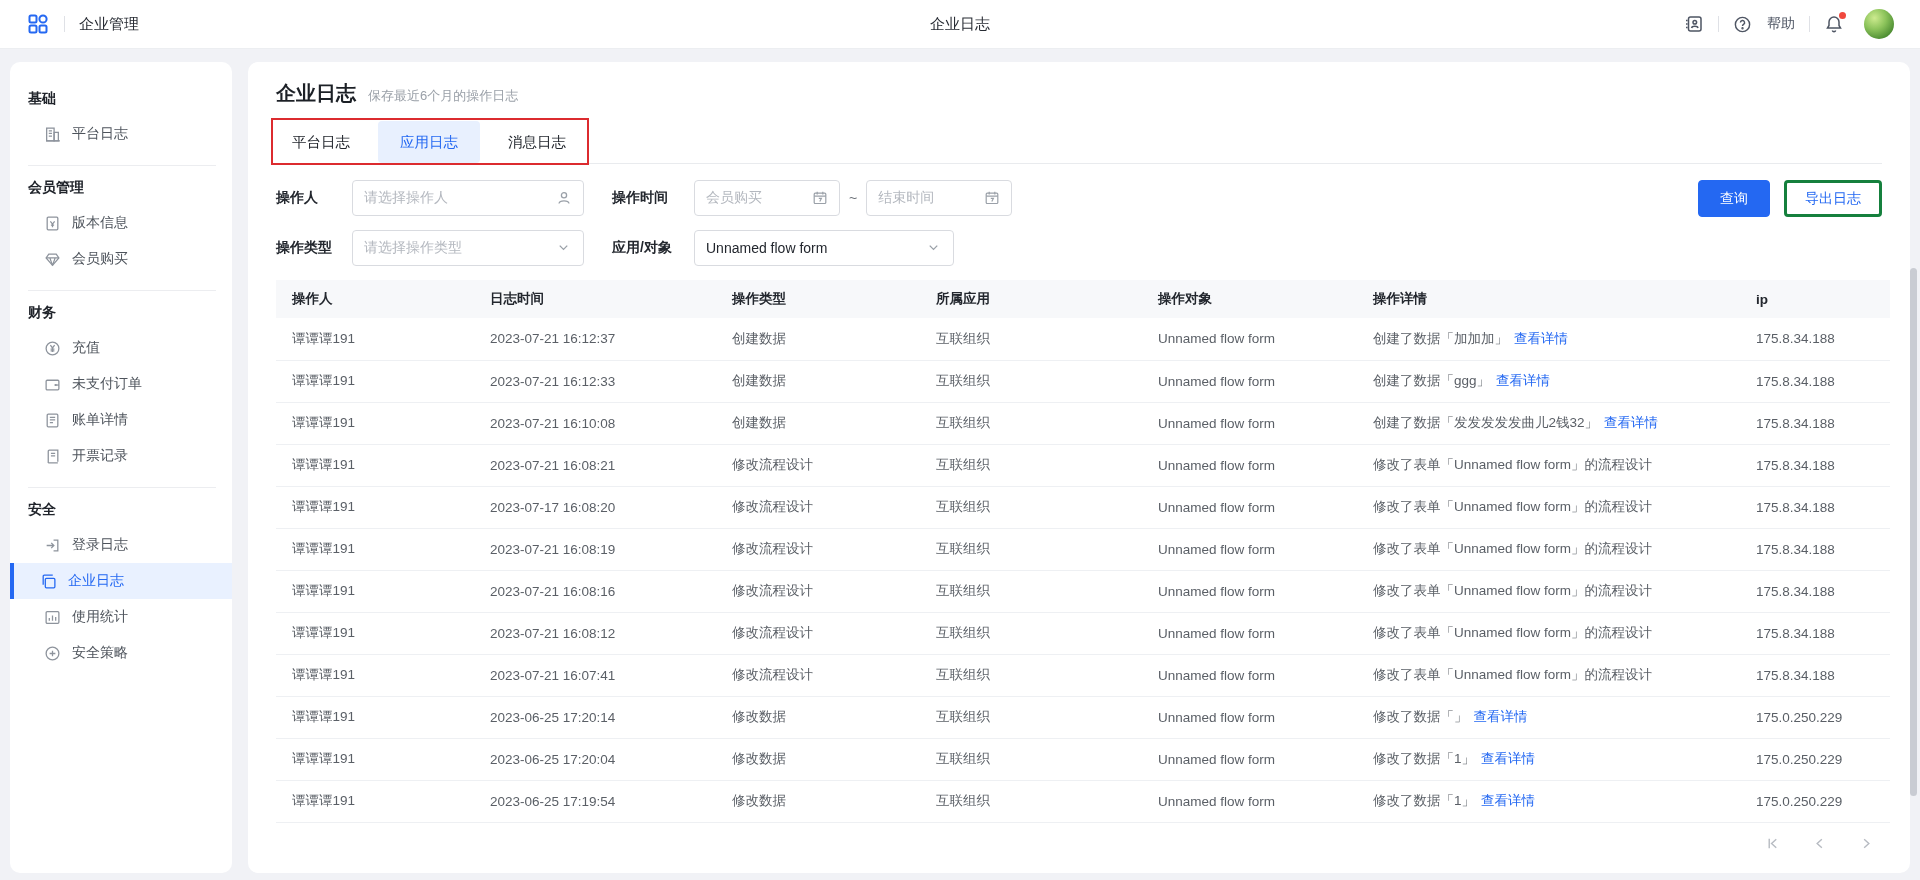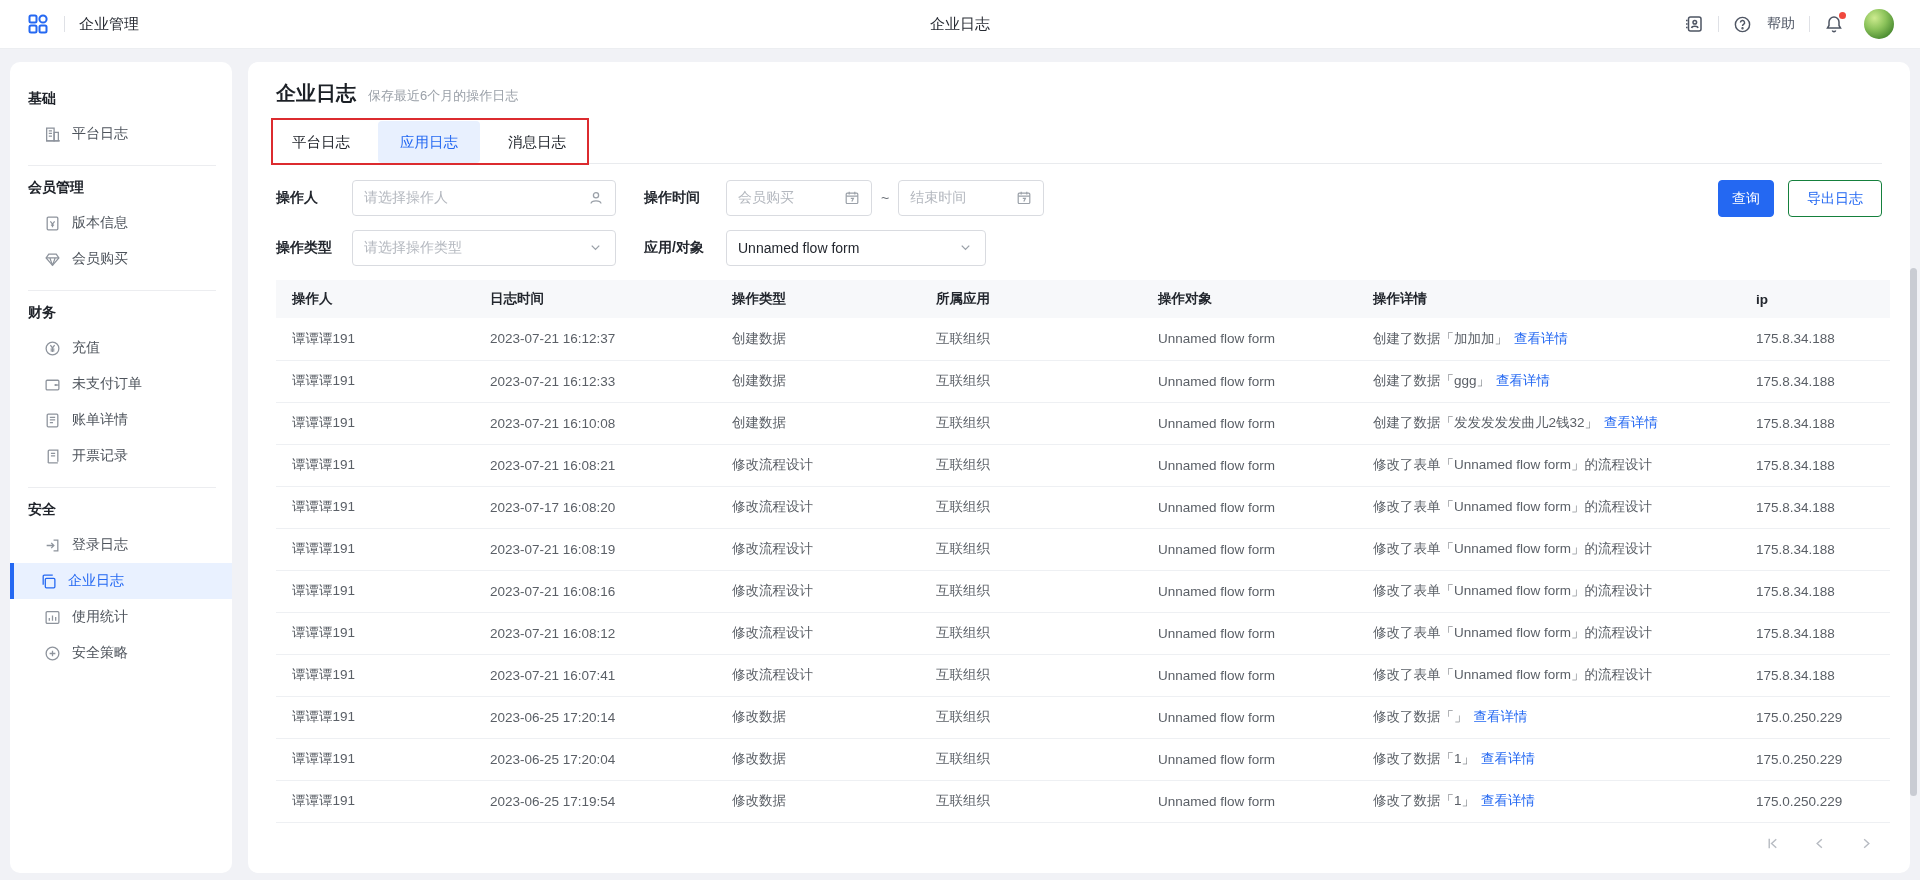--- a/index.html
+++ b/index.html
@@ -49,30 +49,30 @@
     border:2px solid #dc2b2f; pointer-events:none; z-index:5; }
 
   .filters { margin-top:16px; position:relative; }
   .filter-row { display:flex; align-items:center; margin-bottom:14px; }
   .f-label { font-size:14px; font-weight:700; color:#23272e; flex:none; }
   .f-label.w1 { width:76px; }
   .f-label.w2 { width:82px; margin-left:28px; }
   .control { height:36px; border:1px solid #d9dbe0; border-radius:4px; background:#fff; display:flex;
     align-items:center; justify-content:space-between; padding:0 11px; font-size:14px; color:#b4b8bf; cursor:pointer; }
   .control .cicon { width:16px; height:16px; color:#9aa0a8; display:flex; flex:none; margin-left:8px; }
-  .ctl-wide { width:264px; }
+  .ctl-wide { width:232px; }
   .ctl-date { width:146px; }
   .ctl-app { width:260px; }
   .has-value { color:#23272e; }
   .tilde { margin:0 9px; color:#6b7077; font-size:14px; }
   .filter-btns { position:absolute; right:0; top:0; display:flex; gap:14px; }
   .btn { height:37px; border-radius:4px; font-size:14px; cursor:pointer;
     font-family:"Liberation Sans","DejaVu Sans",sans-serif; }
-  .btn-primary { background:#2468f2; border:1px solid #2468f2; color:#fff; padding:0 13px; }
-  .btn-outline { background:#fff; border:1px solid #15803d; color:#2468f2; padding:0 18px; }
+  .btn-primary { background:#2468f2; border:1px solid #2468f2; color:#fff; padding:0 21px; }
+  .btn-outline { background:#fff; border:3px solid #15803d; color:#2468f2; padding:0 18px; }
 
   table.log { width:100%; margin-top:14px; border-collapse:collapse; table-layout:fixed; }
   table.log th { background:#f7f8fa; height:38px; text-align:left; padding:0 16px;
     font-size:13.5px; font-weight:700; color:#23272e; white-space:nowrap; }
   table.log td { height:42px; padding:0 16px; font-size:13.5px; color:#5a5f66;
     border-bottom:1px solid #eef0f3; white-space:nowrap; overflow:hidden; }
   .detail-link { color:#2468f2; margin-left:6px; text-decoration:none; cursor:pointer; }
 
   .pagination { margin-top:13px; display:flex; justify-content:flex-end; align-items:center; gap:32px; padding-right:8px; color:#b7bbc2; }
   .pg-btn { width:15px; height:15px; display:flex; cursor:pointer; color:#b7bbc2; }

